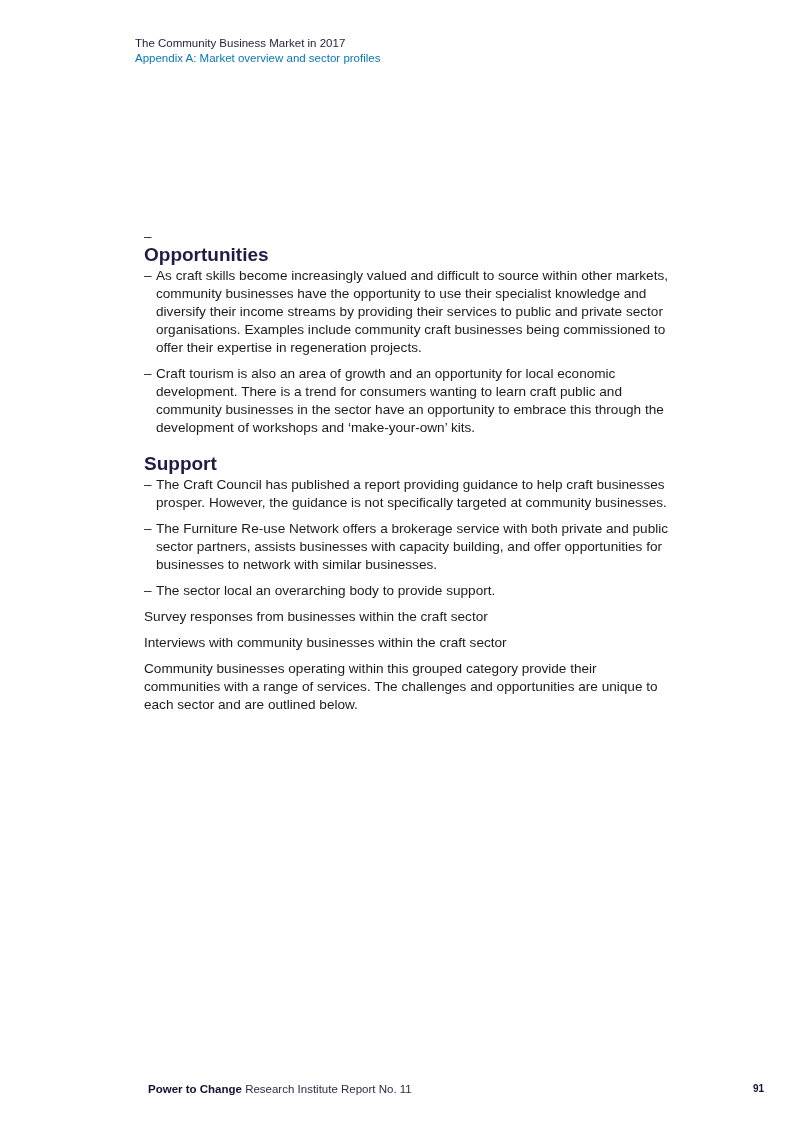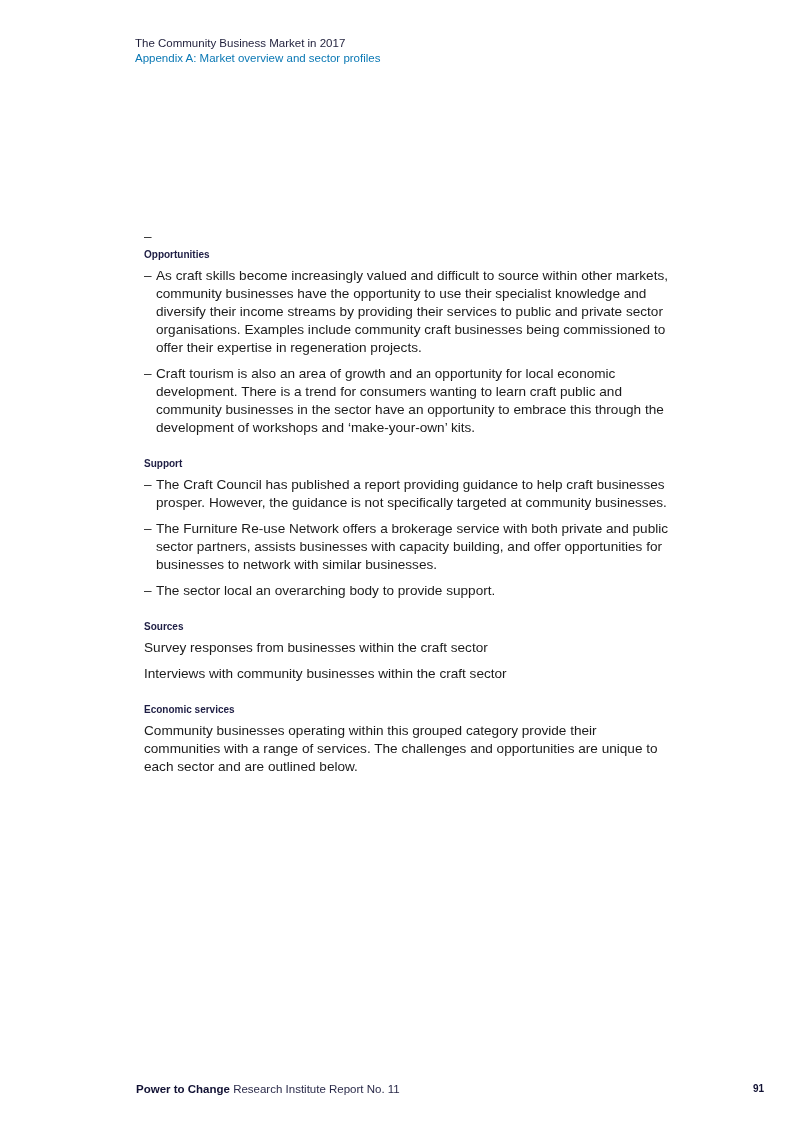--- a/index.html
+++ b/index.html
@@ -4,23 +4,23 @@
   <style>
     html, body { margin: 0; padding: 0; background: #ffffff; }
     body { width: 800px; height: 1132px; position: relative; overflow: hidden;
       font-family: "Liberation Sans", "DejaVu Sans", sans-serif; color: #1b1b1b; }
     .header { position: absolute; left: 135px; top: 36px; font-size: 11.5px; line-height: 15px; }
     .header .title { color: #1e1e3a; }
     .header .subtitle { color: #0a78b4; }
     .content { position: absolute; left: 144px; top: 228px; width: 530px; font-size: 13.6px; line-height: 18px; }
     .bullet { position: relative; padding-left: 12px; margin: 0 0 8px 0; }
     .bullet .dash { position: absolute; left: 0; top: 0; }
-    .heading { font-weight: bold; color: #1e1e44; margin: 18px 0 3px 0; font-size: 10px; }
+    .heading { font-weight: bold; color: #1e1e44; margin: 18px 0 3px 0; font-size: 19px; }
     .para { margin: 0 0 8px 0; }
-    .footer { position: absolute; left: 136px; top: 1083px; font-size: 11.5px; color: #2b2b4a; }
+    .footer { position: absolute; left: 148px; top: 1083px; font-size: 11.5px; color: #2b2b4a; }
     .footer b { color: #111133; }
     .pagenum { position: absolute; right: 36px; top: 1083px; font-size: 10px; font-weight: bold; color: #111133; }
   </style>
 </head>
 <body>
 
 <div class="header">
   <div class="title">The Community Business Market in 2017</div>
   <div class="subtitle">Appendix A: Market overview and sector profiles</div>
 </div>
@@ -47,24 +47,22 @@
   </div>
   <div class="bullet">
     <span class="dash">–</span>
     <span>The Furniture Re-use Network offers a brokerage service with both private and public sector partners, assists businesses with capacity building, and offer opportunities for businesses to network with similar businesses.</span>
   </div>
   <div class="bullet">
     <span class="dash">–</span>
     <span>The sector local an overarching body to provide support.</span>
   </div>
 
-  <div class="heading">Sources</div>
   <div class="para">Survey responses from businesses within the craft sector</div>
   <div class="para">Interviews with community businesses within the craft sector</div>
 
-  <div class="heading">Economic services</div>
   <div class="para">Community businesses operating within this grouped category provide their communities with a range of services. The challenges and opportunities are unique to each sector and are outlined below.</div>
 </div>
 
 <div class="footer">
   <b>Power to Change</b><span> Research Institute Report No. 11</span>
 </div>
 <div class="pagenum">91</div>
 
 </body></html>

